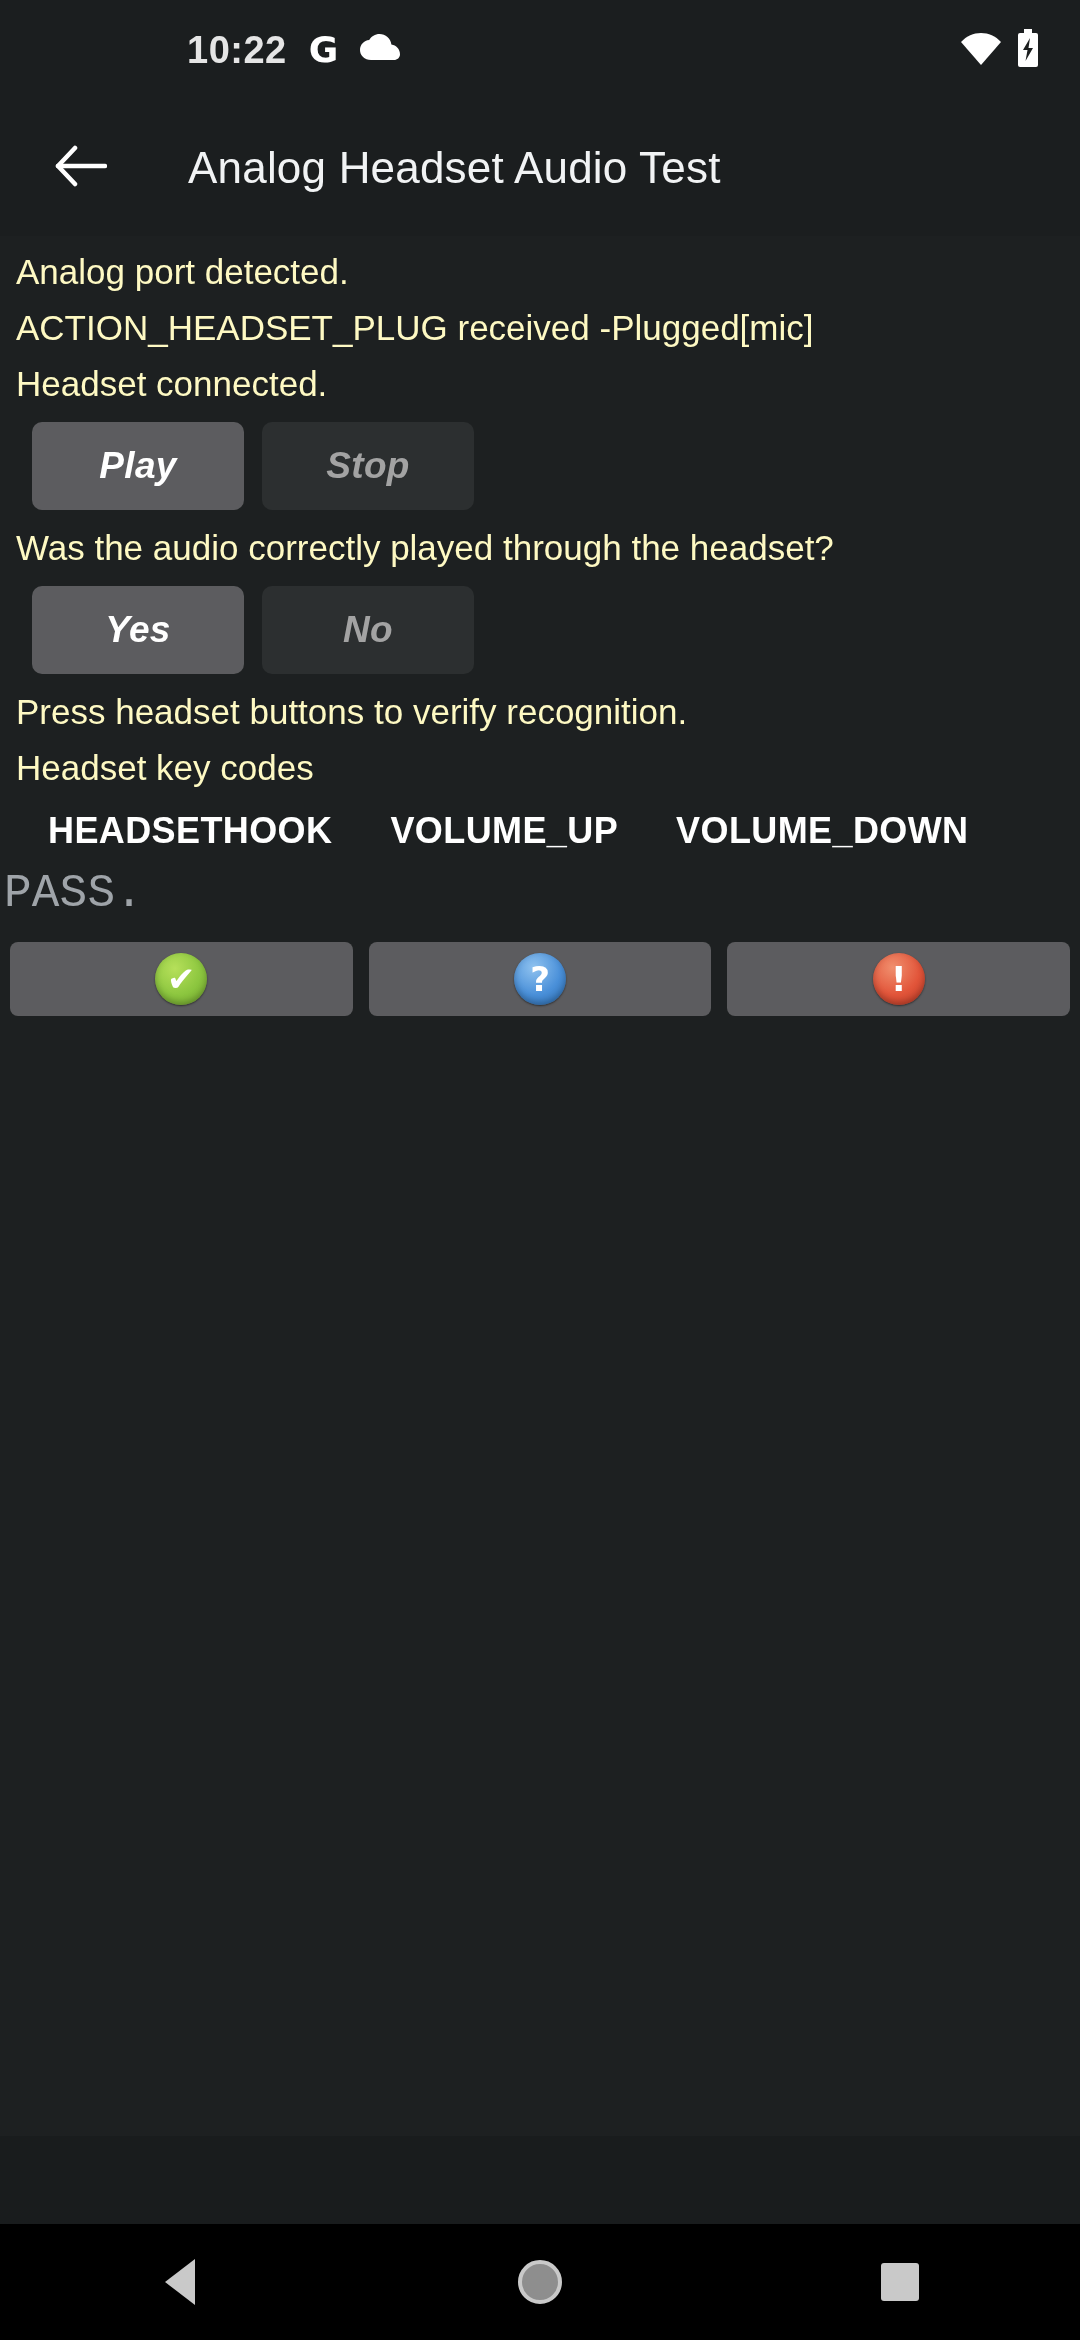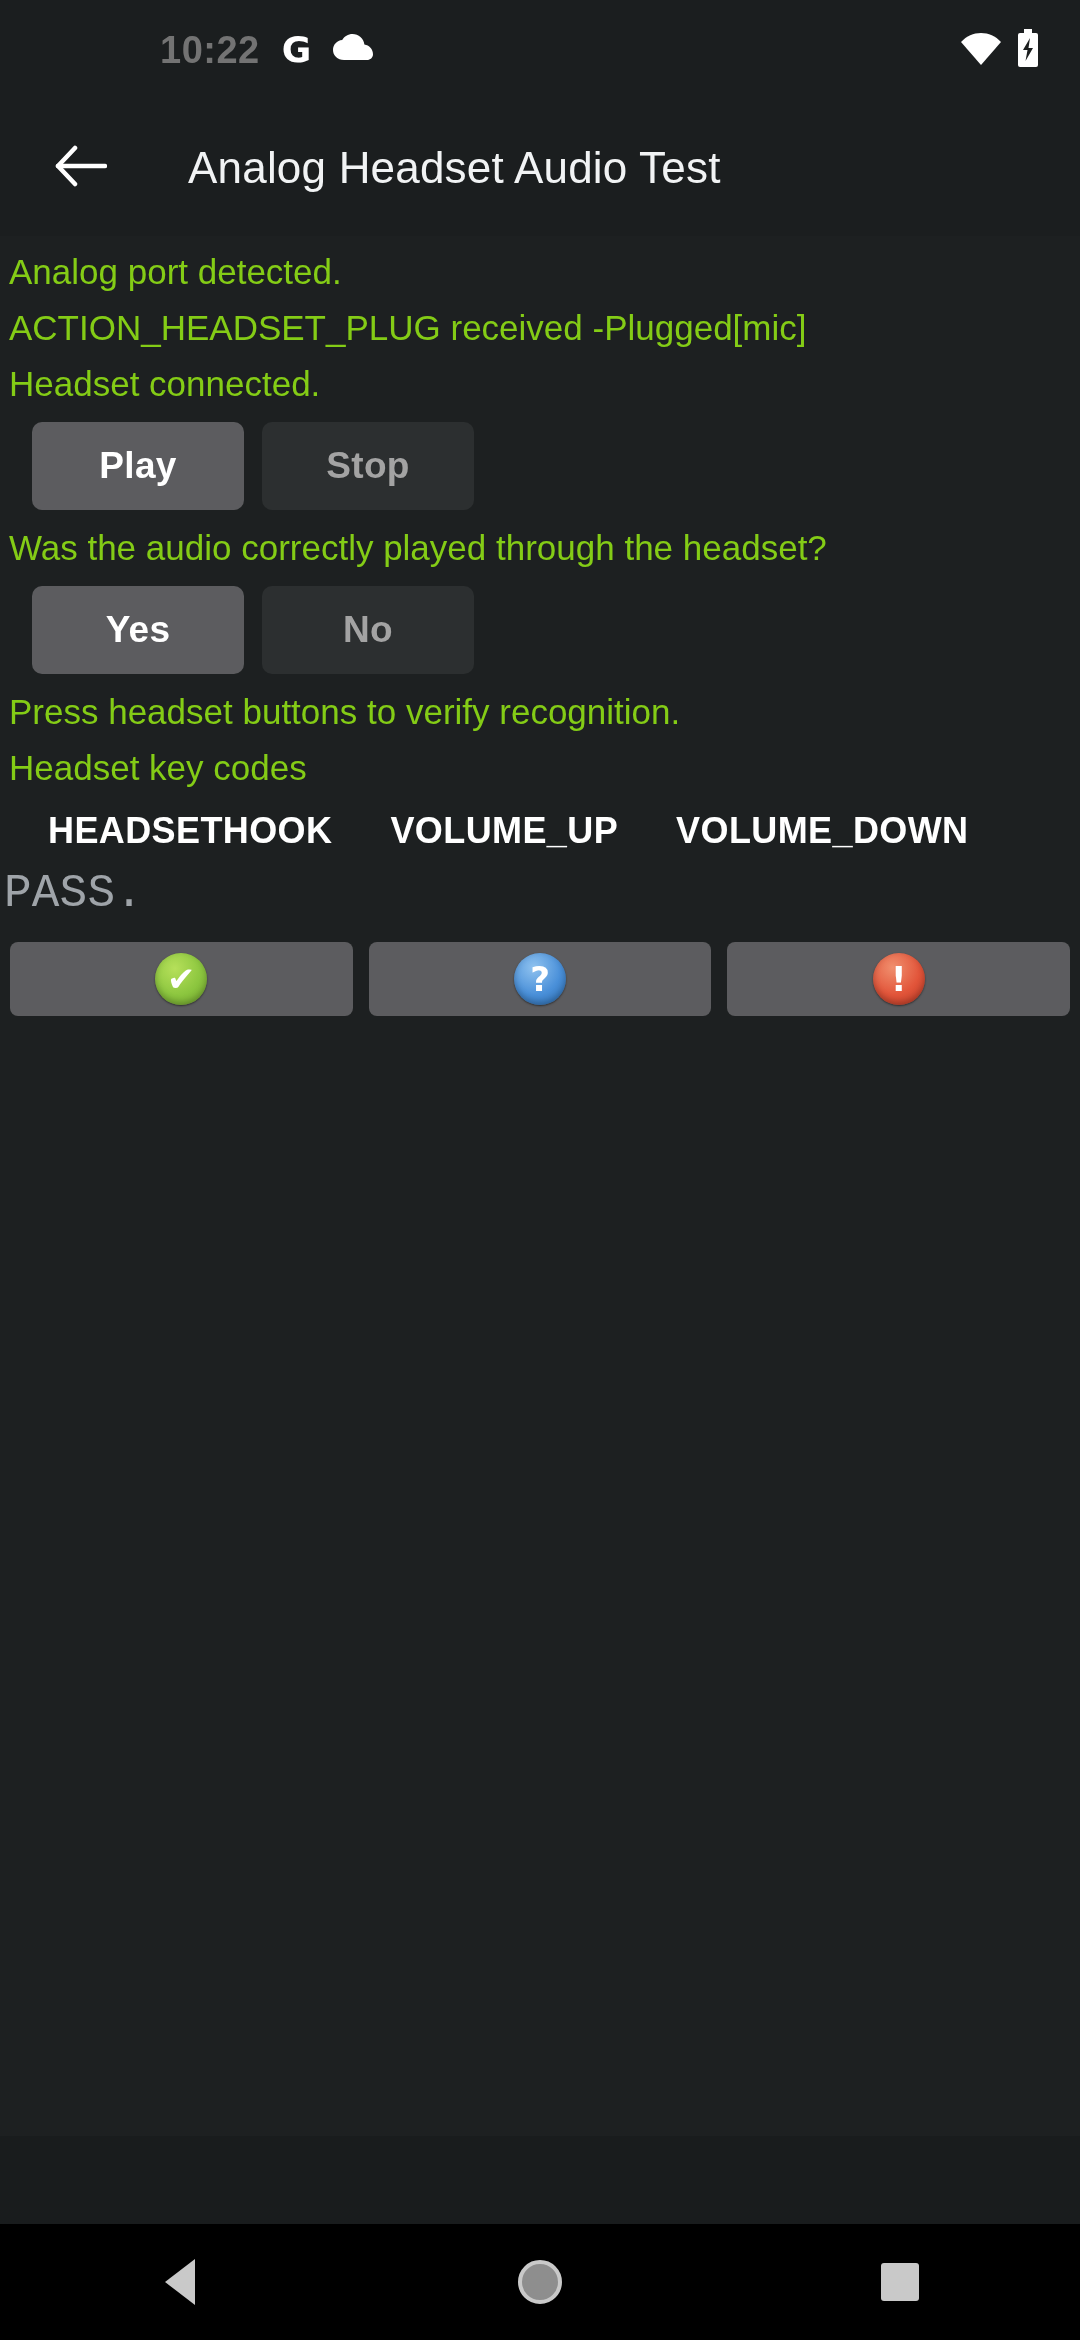--- a/index.html
+++ b/index.html
@@ -21,25 +21,26 @@
     padding:0 40px 0 0;
     background:#1b1e1f;
   }
   .status-left{
     display:flex;
     align-items:center;
     gap:22px;
     padding-left:160px;
   }
   .status-time{
-    color:#737373;
+    color:#e5e5e5;
     font-size:38px;
     font-weight:700;
     letter-spacing:0.5px;
     line-height:1;
+    margin-left:27px;
   }
   .g-icon{
     color:#ffffff;
     font-size:36px;
     font-weight:700;
     font-family:"DejaVu Sans", sans-serif;
     line-height:1;
   }
   .cloud-icon{ display:block; }
   .status-right{
@@ -73,43 +74,44 @@
     white-space:nowrap;
   }
 
   
   .content{
     background:#1d2021;
     min-height:1900px;
     padding-top:8px;
   }
   .line{
-    color:#84cc16;
+    color:#fef9c3;
     font-size:35px;
     line-height:56px;
-    padding-left:9px;
+    padding-left:16px;
     white-space:nowrap;
   }
   .btn-row{
     display:flex;
     gap:18px;
     padding:10px 0 10px 32px;
   }
   .btn{
     min-width:212px;
     height:88px;
     border-radius:10px;
     display:flex;
     align-items:center;
     justify-content:center;
     font-size:37px;
     font-weight:700;
     letter-spacing:0.3px;
     border:none;
     font-family:"Liberation Sans", sans-serif;
+    font-style:italic;
   }
   .btn.enabled{
     background:#5c5c5f;
     color:#ffffff;
     cursor:pointer;
   }
   .btn.disabled{
     background:#2c2f30;
     color:#a3a3a3;
   }

